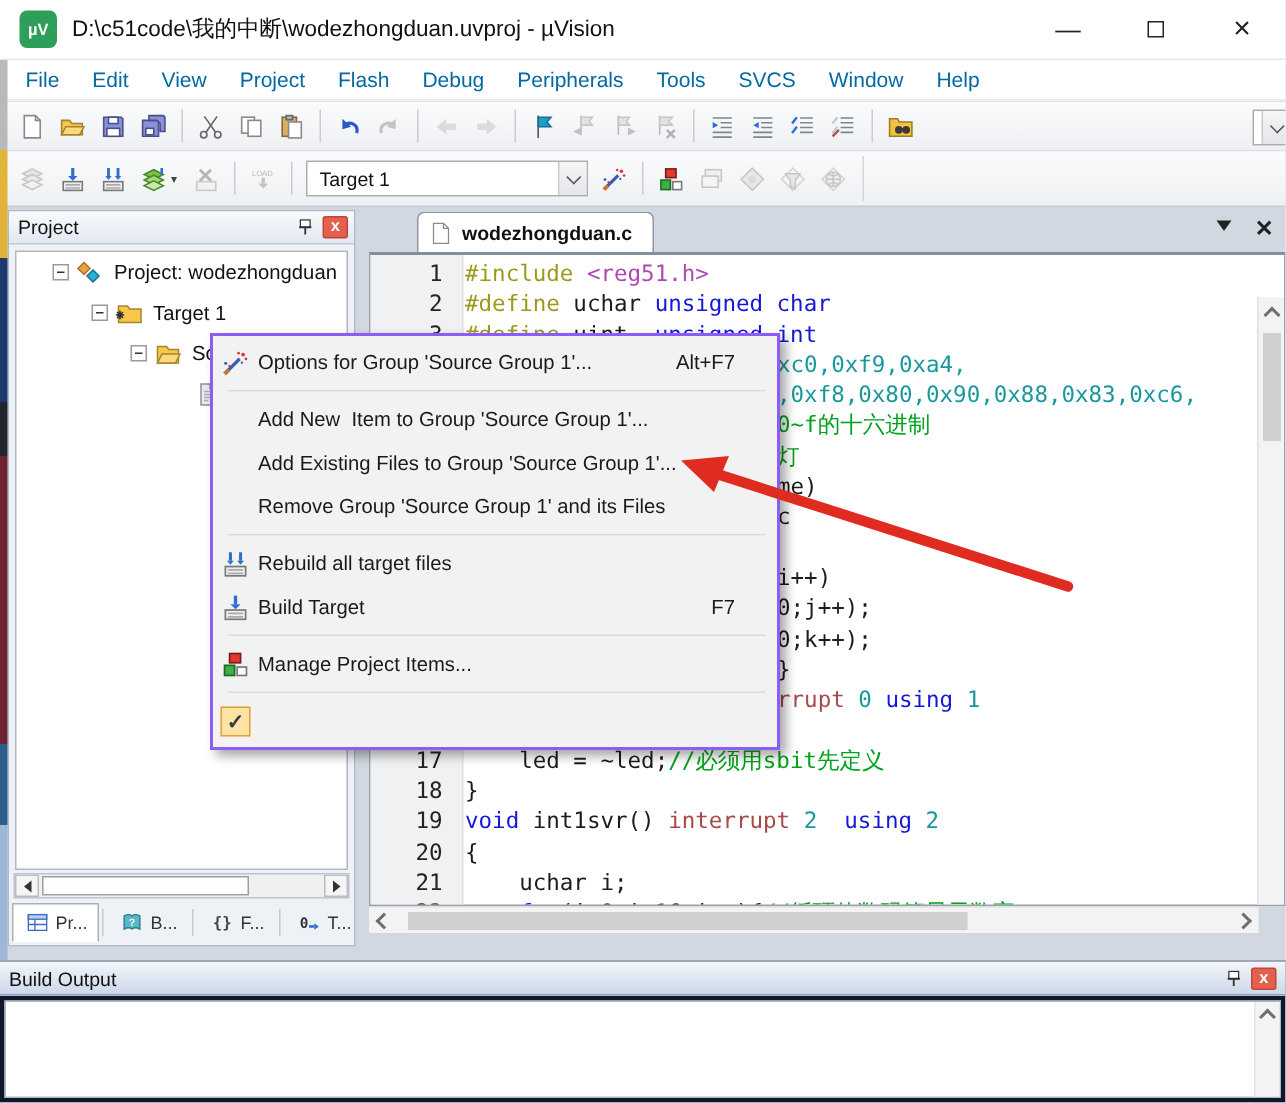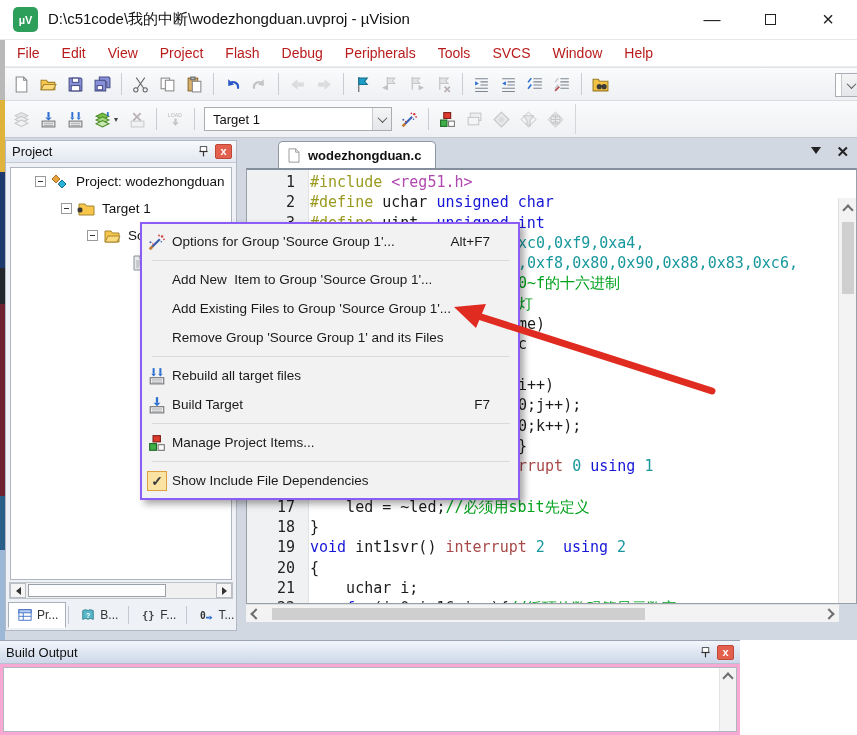--- a/index.html
+++ b/index.html
@@ -9,21 +9,21 @@
   
   #titlebar { position:absolute; left:0; top:0; width:857px; height:40px; background:#fff; border-bottom:1px solid #e8e8e8; display:flex; align-items:center; }
   #app-icon { width:25px; height:25px; margin-left:13px; background:#2e9e5b; border-radius:5px; color:#fff; font-weight:bold; font-size:11px; display:flex; align-items:center; justify-content:center; }
   #title-text { margin-left:10px; font-size:15px; color:#111; }
   #win-controls { margin-left:auto; display:flex; align-items:center; height:100%; }
   .win-btn { width:58px; height:100%; display:flex; align-items:center; justify-content:center; font-size:17px; color:#222; }
   .max-glyph { width:11px; height:11px; border:1.4px solid #222; }
 
   
   #menubar { position:absolute; left:0; top:40px; width:857px; height:27px; background:#fff; display:flex; align-items:center; padding-left:6px; border-bottom:1px solid #ececec; }
-  .menu-top-item { padding:4px 11px; font-size:14px; color:#b91c1c; }
+  .menu-top-item { padding:4px 11px; font-size:14px; color:#0369a1; }
 
   
   .toolbar { position:absolute; left:0; width:857px; background:linear-gradient(#fafbfc,#eef0f3); display:flex; align-items:center; padding-left:8px; overflow:hidden; }
   #toolbar1 { top:67px; height:34px; border-top:1px solid #e2e2e2; border-bottom:1px solid #dadde2; }
   #toolbar2 { top:101px; height:37px; border-bottom:1px solid #c3c8d0; }
   .tb-btn { width:27px; height:26px; display:flex; align-items:center; justify-content:center; border-radius:3px; flex:none; }
   .tb-btn svg { width:17px; height:17px; }
   .tb-btn.disabled { opacity:.45; filter:grayscale(.8); }
   .tb-sep { width:1px; height:22px; background:#c9ccd2; margin:0 5px; flex:none; }
   .tb-caret { width:10px; font-size:8px; color:#444; margin-left:-2px; }
@@ -86,21 +86,21 @@
   #ed-vscroll { position:absolute; right:0; top:28px; width:18px; height:436px; background:#f3f3f4; border-left:1px solid #e0e0e0; }
   .chev { width:8px; height:8px; border-left:2px solid #6e6e6e; border-top:2px solid #6e6e6e; }
   #ed-vs-up { position:absolute; top:8px; left:5px; transform:rotate(45deg); }
   #ed-vthumb { position:absolute; left:3px; top:24px; width:12px; height:72px; background:#cfcfcf; }
   #ed-hscroll { position:absolute; left:0; bottom:0; width:593px; height:18px; background:#f3f3f4; border-top:1px solid #e0e0e0; }
   #ed-hs-left { position:absolute; left:6px; top:5px; transform:rotate(-45deg); }
   #ed-hs-right { position:absolute; right:6px; top:5px; transform:rotate(135deg); }
   #ed-hthumb { position:absolute; left:26px; top:3px; width:373px; height:12px; background:#cfcfcf; }
 
   
-  #build-panel { position:absolute; left:0; top:640px; width:740px; height:95px; background:#f9a8d4; border-top:1px solid #9aa4b4; }
+  #build-panel { position:absolute; left:0; top:640px; width:857px; height:95px; background:#0f172a; border-top:1px solid #9aa4b4; }
   #build-header { height:23px; background:linear-gradient(#f2f6fb,#ccd7e9); border-bottom:1px solid #b6c0d0; display:flex; align-items:center; padding:0 6px; }
   #build-header .ph-title { font-size:13px; color:#111; flex:1; }
   #build-body { position:absolute; left:3px; right:3px; top:26px; bottom:3px; background:#fff; border:1px solid #b0b6c0; }
   #bo-vscroll { position:absolute; right:0; top:0; bottom:0; width:17px; background:#f3f3f4; border-left:1px solid #e4e4e4; }
   #bo-vs-up { position:absolute; top:6px; left:4px; transform:rotate(45deg); }
 
   
   #context-menu { position:absolute; left:140px; top:222px; width:380px; background:#f2f2f2; border:2px solid #8b5cf6; box-shadow:4px 4px 7px rgba(0,0,0,.35); z-index:50; padding:3px 0; }
   .menu-item { height:29px; display:flex; align-items:center; }
   .mi-icon { width:30px; height:24px; display:flex; align-items:center; justify-content:center; flex:none; }
@@ -630,20 +630,19 @@
           <rect x="9" y="9.5" width="5.5" height="5" fill="#fdfdfd" stroke="#777"></rect>
         </svg>
       </span>
       <span class="mi-label">Manage Project Items...</span>
     </div>
     <div class="menu-sep"></div>
     <div class="menu-item">
       <span class="mi-icon">
         <div class="check-box">✓</div>
       </span>
-      <span class="mi-label">Show Include File Dependencies</span>
     </div>
   </div>
 
 <svg id="arrow-layer" viewBox="0 0 300 110">
   <line id="arrow-line" x1="272" y1="96" x2="38" y2="21" stroke-width="7" stroke-linecap="round" stroke="#e02b20"></line>
   <polygon id="arrow-head" points="14,12 46,9 36,33" fill="#e02b20"></polygon>
 </svg>
 
 </body></html>

